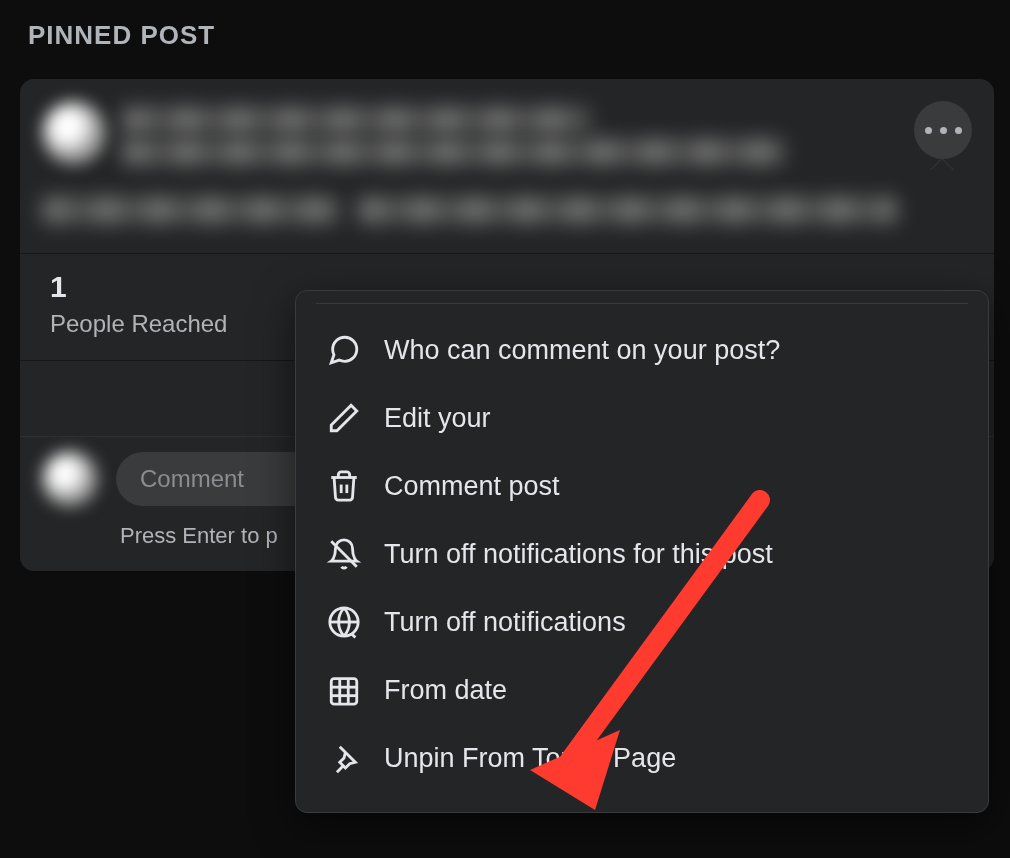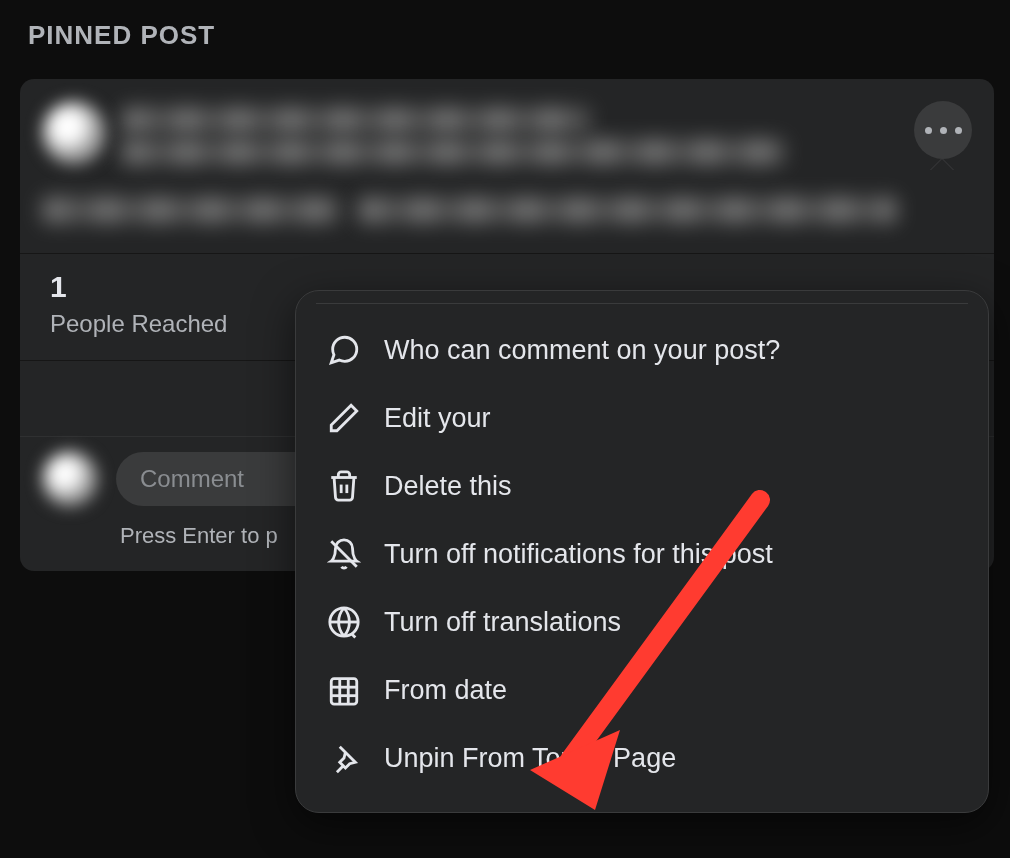--- a/index.html
+++ b/index.html
@@ -27,21 +27,21 @@
   .actions-row { padding: 18px 0; display: flex; }
   .action { flex: 1; display: flex; align-items: center; justify-content: center; gap: 14px; color: #b0b3b8; font-size: 28px; font-weight: 600; cursor: pointer; }
   .action svg { width: 32px; height: 32px; }
 
   .comment-row { padding: 14px 22px 10px 22px; display: flex; align-items: center; gap: 18px; border-top: 1px solid #2f3031; }
   .avatar-sm { width: 56px; height: 56px; border-radius: 50%; background: radial-gradient(circle at 40% 40%, #fff 0 30%, #bdbdbd 40%, #8a8a8a 70%); filter: blur(8px); }
   .comment-input { flex: 1; height: 54px; border-radius: 27px; background: #3a3b3c; border: none; color: #b0b3b8; font-size: 24px; padding: 0 24px; outline: none; }
   .comment-input::placeholder { color: #8a8d91; }
   .hint { padding: 6px 22px 22px 100px; font-size: 22px; color: #b0b3b8; }
 
-  .dropdown { position: absolute; top: 290px; left: 295px; width: 694px; background: #242526; border: 1px solid #3a3b3c; border-radius: 24px; box-shadow: 0 12px 40px rgba(0,0,0,.55); padding: 12px 0 20px 0; z-index: 30; }
+  .dropdown { position: absolute; top: 290px; left: 295px; width: 694px; background: #242526; border: 1px solid #3a3b3c; border-radius: 12px; box-shadow: 0 12px 40px rgba(0,0,0,.55); padding: 12px 0 20px 0; z-index: 30; }
   .dd-sep { height: 1px; background: #3a3b3c; margin: 0 20px 12px 20px; }
   .dd-item { display: flex; align-items: center; gap: 22px; padding: 16px 30px; font-size: 27px; color: #e4e6eb; cursor: pointer; }
   .dd-item .ic { width: 36px; height: 36px; flex: 0 0 auto; display: flex; align-items: center; justify-content: center; }
   .dd-item .ic svg { width: 34px; height: 34px; stroke: #e4e6eb; fill: none; stroke-width: 2; }
 
   .arrow { position: absolute; z-index: 50; left: 500px; top: 480px; pointer-events: none; }
 </style>
 </head>
 <body>
 
@@ -115,21 +115,21 @@
     <div class="dd-item">
       <span class="ic">
         <svg viewBox="0 0 24 24">
             <polyline points="3 6 5 6 21 6"></polyline>
             <path d="M19 6l-1 14a2 2 0 0 1-2 2H8a2 2 0 0 1-2-2L5 6"></path>
             <path d="M8 6V4a2 2 0 0 1 2-2h4a2 2 0 0 1 2 2v2"></path>
             <line x1="10" y1="11" x2="10" y2="17"></line>
             <line x1="14" y1="11" x2="14" y2="17"></line>
           </svg>
       </span>
-      <span>Delete this</span>
+      <span>Comment post</span>
     </div>
 
     <div class="dd-item">
       <span class="ic">
         <svg viewBox="0 0 24 24">
             <path d="M18 8a6 6 0 0 0-12 0c0 7-3 9-3 9h18s-3-2-3-9"></path>
             <path d="M13.73 21a2 2 0 0 1-3.46 0"></path>
             <line x1="3" y1="3" x2="21" y2="21"></line>
           </svg>
       </span>
@@ -138,21 +138,21 @@
 
     <div class="dd-item">
       <span class="ic">
         <svg viewBox="0 0 24 24">
             <circle cx="12" cy="12" r="10"></circle>
             <line x1="2" y1="12" x2="22" y2="12"></line>
             <path d="M12 2a15 15 0 0 1 0 20M12 2a15 15 0 0 0 0 20"></path>
             <path d="M17 20l3 3"></path>
           </svg>
       </span>
-      <span>Turn off translations</span>
+      <span>Turn off notifications</span>
     </div>
 
     <div class="dd-item">
       <span class="ic">
         <svg viewBox="0 0 24 24">
             <rect x="3" y="4" width="18" height="18" rx="2"></rect>
             <line x1="3" y1="10" x2="21" y2="10"></line>
             <line x1="9" y1="4" x2="9" y2="22"></line>
             <line x1="15" y1="4" x2="15" y2="22"></line>
             <line x1="3" y1="16" x2="21" y2="16"></line>

